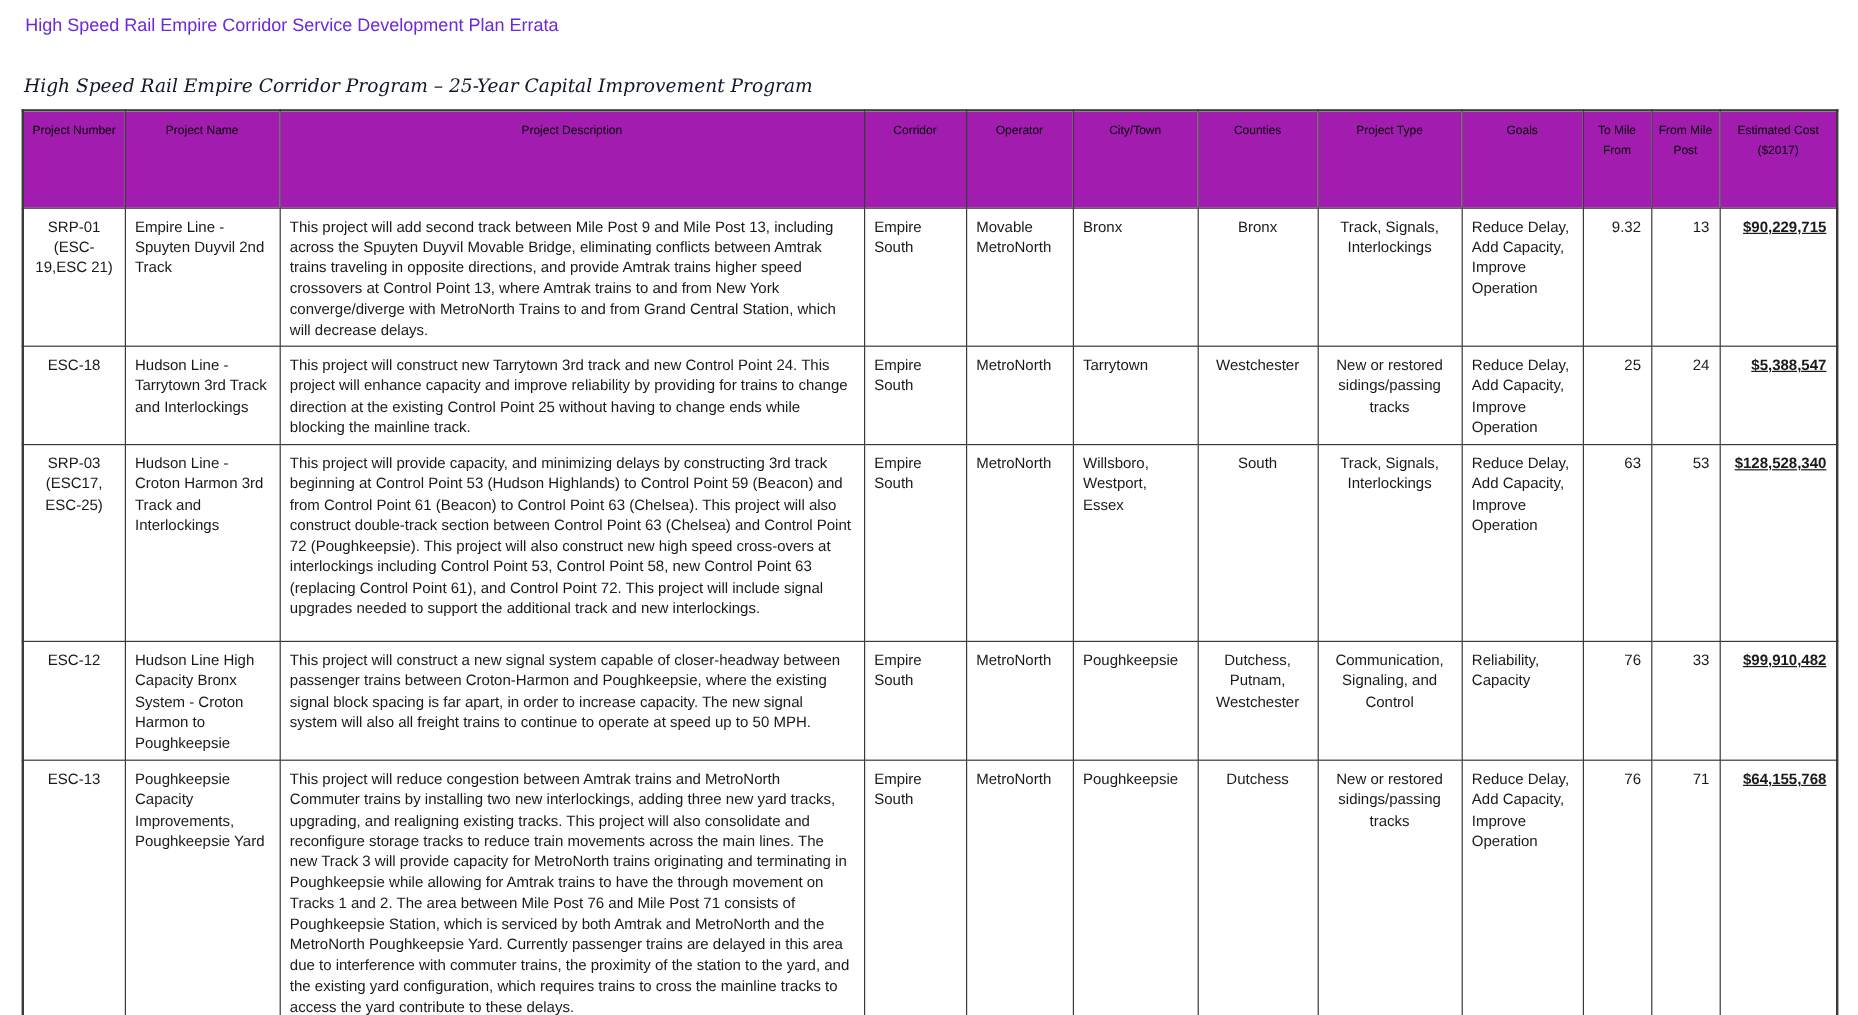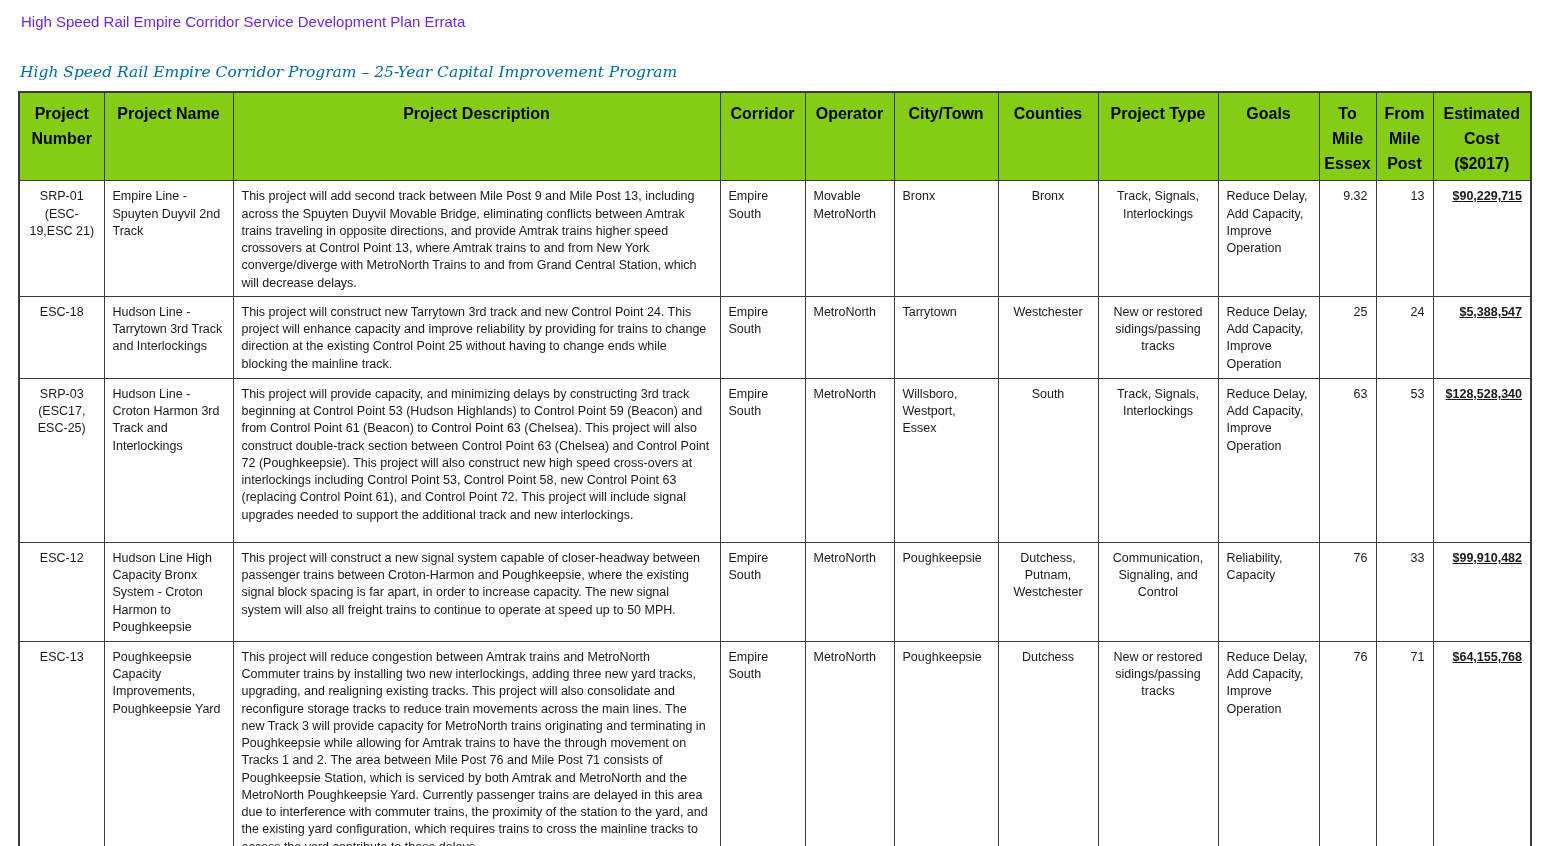--- a/index.html
+++ b/index.html
@@ -12,38 +12,38 @@
   .doc-title {
     padding:13px 0 0 21px;
     font-size:15px;
     color:#6d28d9;
   }
   .doc-subtitle {
     margin:33px 0 10px 20px;
     font-family:"DejaVu Serif", serif;
     font-style:italic;
     font-size:15.5px;
-    color:#0369a1;
+    color:#0f172a;
   }
   table.cip {
     margin-left:18px;
     width:1512px;
     border-collapse:collapse;
     table-layout:fixed;
     border:2px solid #3a3a3a;
   }
   table.cip th, table.cip td {
     border:1px solid #3a3a3a;
     vertical-align:top;
     overflow:hidden;
   }
   table.cip th {
-    background:#84cc16;
-    font-size:16px;
-    font-weight:bold;
+    background:#a21caf;
+    font-size:10px;
+    font-weight:normal;
     text-align:center;
     line-height:1.55;
     padding:9px 3px 4px 3px;
     color:#000;
   }
   table.cip td {
     font-size:12.5px;
     line-height:1.38;
     padding:7px 8px 4px 8px;
     margin-top:44px;
@@ -78,21 +78,21 @@
     <tr style="height:81px">
       <th>Project Number</th>
       <th>Project Name</th>
       <th>Project Description</th>
       <th>Corridor</th>
       <th>Operator</th>
       <th>City/Town</th>
       <th>Counties</th>
       <th>Project Type</th>
       <th>Goals</th>
-      <th>To Mile Essex</th>
+      <th>To Mile From</th>
       <th>From Mile Post</th>
       <th>Estimated Cost ($2017)</th>
     </tr>
   </thead>
   <tbody>
     <tr style="height:112px">
       <td class="num">SRP-01 (ESC-19,ESC 21)</td>
       <td>Empire Line - Spuyten Duyvil 2nd Track</td>
       <td>This project will add second track between Mile Post 9 and Mile Post 13, including across the Spuyten Duyvil Movable Bridge, eliminating conflicts between Amtrak trains traveling in opposite directions, and provide Amtrak trains higher speed crossovers at Control Point 13, where Amtrak trains to and from New York converge/diverge with MetroNorth Trains to and from Grand Central Station, which will decrease delays.</td>
       <td>Empire South</td>

